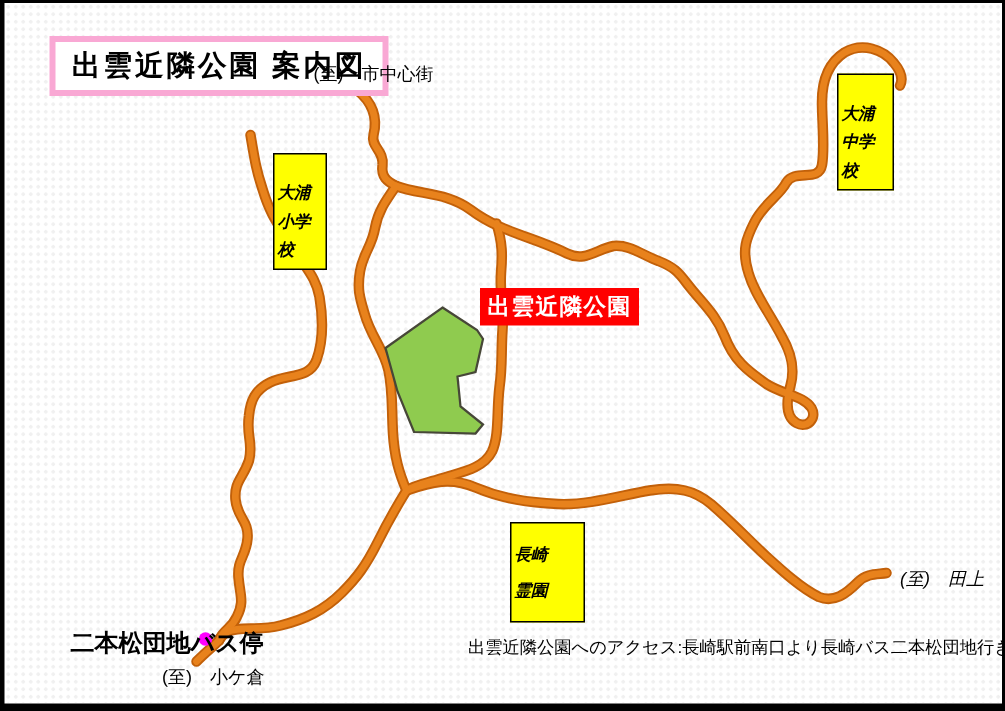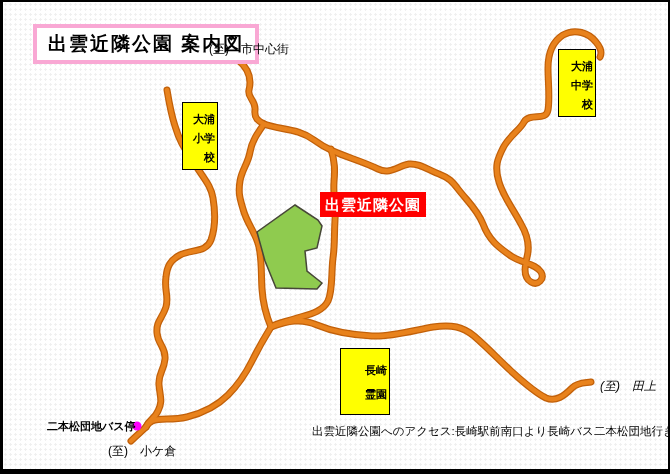--- a/index.html
+++ b/index.html
@@ -5,32 +5,32 @@
   html,body{margin:0;padding:0;background:#000;}
   .frame{position:relative;width:670px;height:474px;background:#000;overflow:hidden;
          font-family:"Liberation Sans","DejaVu Sans",sans-serif;}
   .canvas{position:absolute;left:3px;top:2px;right:2px;bottom:5px;background:#fff;
           background-image:radial-gradient(circle, rgba(140,140,140,0.13) 1px, transparent 1.3px);
           background-size:5px 5px;}
   svg.map{position:absolute;left:0;top:0;}
   .lbl{position:absolute;white-space:nowrap;color:#000;}
   .title-box{left:33px;top:24px;border:4px solid #f9a8d4;background:#fff;padding:3px 11px;
              font-size:19px;font-weight:bold;letter-spacing:2px;}
-  .tag{position:absolute;background:#FFFF00;border:1px solid #000;text-align:right;
-       font-size:11px;line-height:19px;padding:7px 2px 2px 2px;font-weight:bold;}
+  .tag{position:absolute;background:#FFFF00;border:1px solid #000;text-align:left;
+       font-size:11px;line-height:19px;padding:17px 2px 2px 2px;font-weight:bold;font-style:italic;}
   .tag-elem{left:182px;top:102px;width:30px;}
   .tag-jr{left:558px;top:49px;width:32px;}
   .tag-cem{left:340px;top:348px;width:44px;padding-top:9px;padding-bottom:8px;line-height:24px;}
   .red-label{left:320px;top:192px;width:106px;height:25px;background:#FF0000;color:#ffffff;
              font-weight:bold;font-size:15px;line-height:25px;text-align:center;letter-spacing:1px;}
   .dir{font-size:12px;}
   .to-city{left:209px;top:41px;}
   .to-tagami{left:600px;top:378px;font-style:italic;}
   .to-kogakura{left:108px;top:443px;}
-  .busstop{left:47px;top:419px;font-size:11px;font-weight:bold;}
+  .busstop{left:47px;top:419px;font-size:16px;font-weight:bold;}
   .access{font-size:11.5px;}
   .access1{left:312px;top:424px;}
   .access2{left:394px;top:442px;}
 </style>
 </head>
 <body>
 
 <div class="frame">
   <div class="canvas"></div>
 

